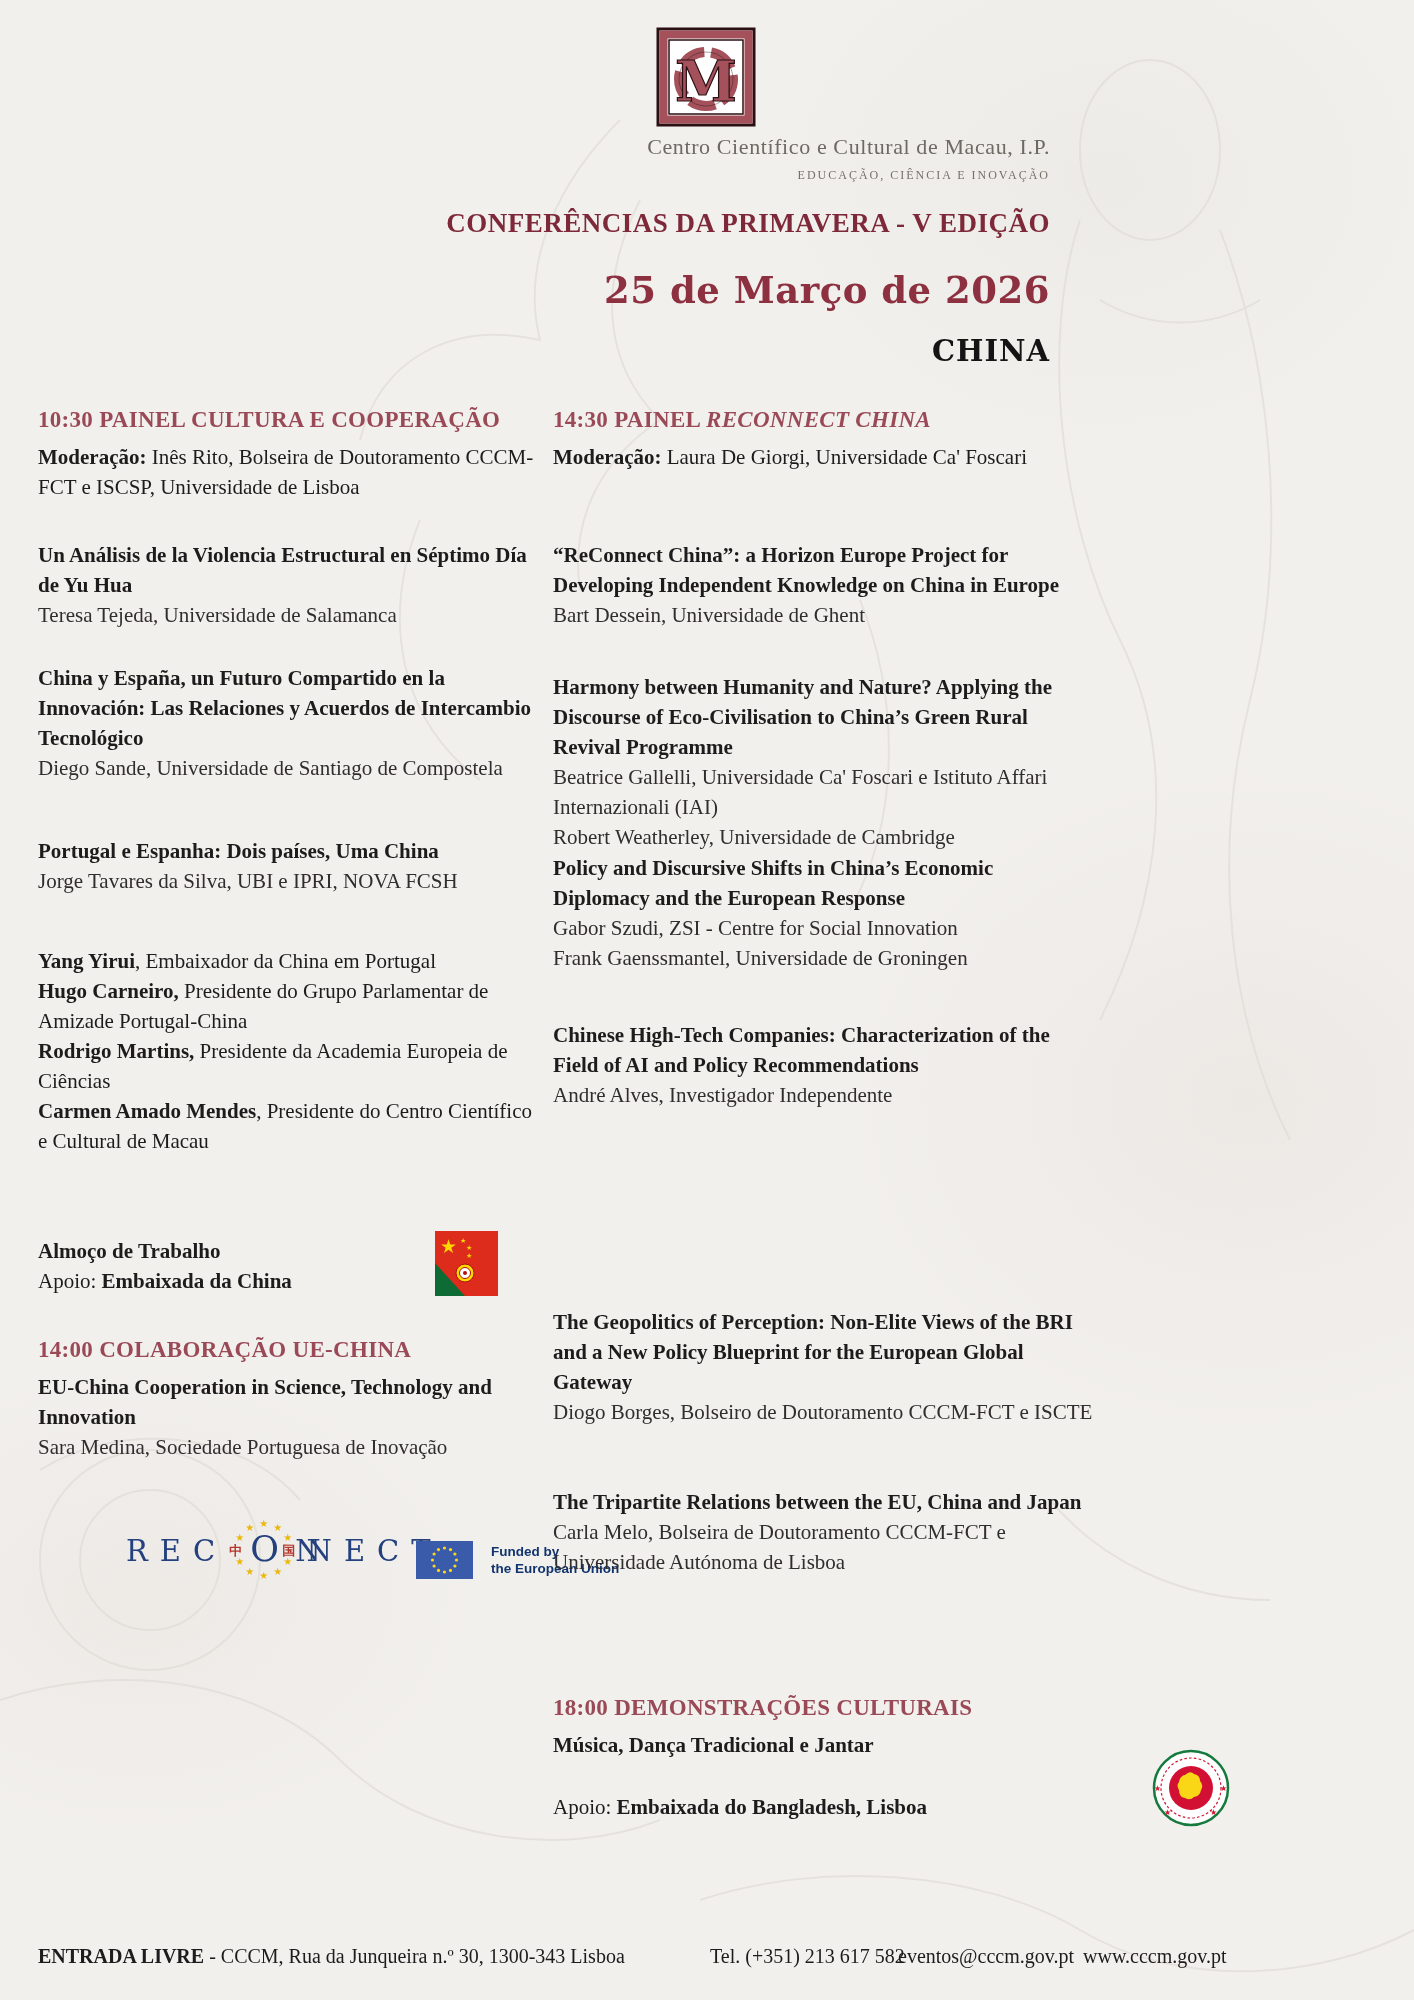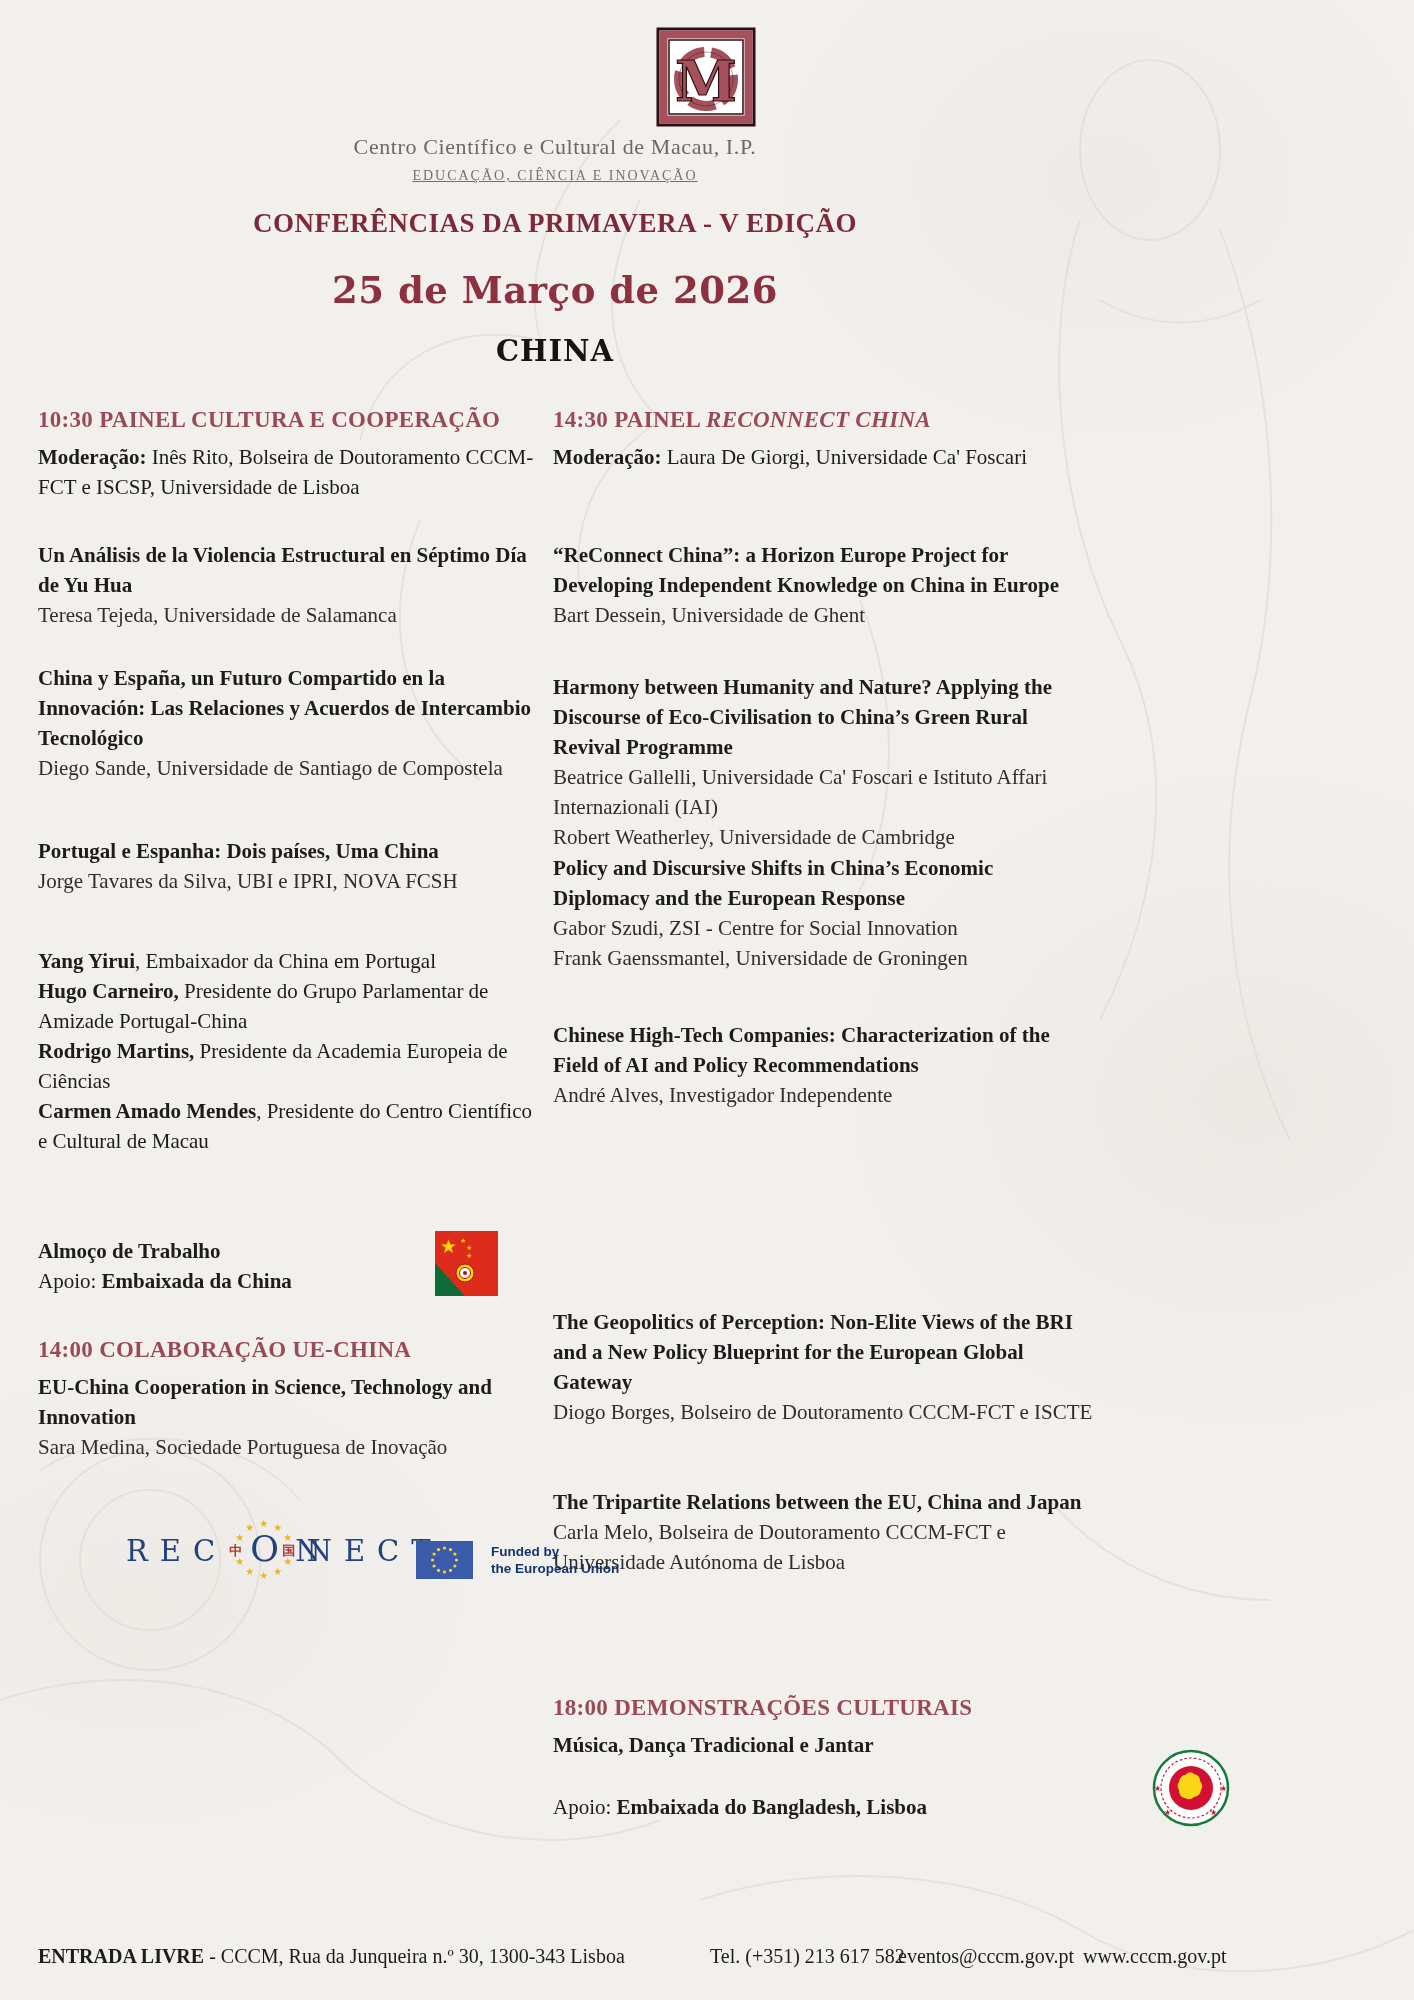--- a/index.html
+++ b/index.html
@@ -17,24 +17,24 @@
     color:#1d1b1c;
   }
   .bg-art{position:absolute;left:0;top:0;width:1414px;height:2000px;opacity:.55;}
   .abs{position:absolute;}
   p{margin:0;font-size:21px;line-height:30px;}
   .b{font-weight:bold;}
   .t{font-weight:bold;}
   .s{color:#302d2e;}
   .sec-h{font-size:23px;line-height:28px;font-weight:bold;color:#9a4a57;letter-spacing:.3px;margin-bottom:8px;}
   .it{font-style:italic;}
-  .center{text-align:center;}
+  .center{text-align:right;}
 
   .org-name{top:134px;left:60px;width:990px;font-size:22px;letter-spacing:.6px;color:#6d6963;}
-  .org-sub{top:168px;left:60px;width:990px;font-size:14px;letter-spacing:2px;color:#767068;text-decoration:underline;}
+  .org-sub{top:168px;left:60px;width:990px;font-size:12px;letter-spacing:2px;color:#767068;}
   .series{top:208px;left:60px;width:990px;font-size:27px;font-weight:bold;color:#7d2939;letter-spacing:.5px;}
   .date{top:268px;left:60px;width:990px;font-size:37px;font-weight:bold;color:#8d3140;font-family:"DejaVu Serif",serif;letter-spacing:.5px;}
   .theme{top:334px;left:60px;width:990px;font-size:29px;font-weight:bold;color:#161314;font-family:"DejaVu Serif",serif;letter-spacing:1px;}
 
   .colL{left:38px;width:506px;}
   .colR{left:553px;width:541px;}
   .mw470{max-width:478px;}
 
   
   .reconnect{left:126px;top:1526px;display:flex;align-items:center;color:#24417e;font-family:"DejaVu Serif",serif;font-size:29px;letter-spacing:12px;}

